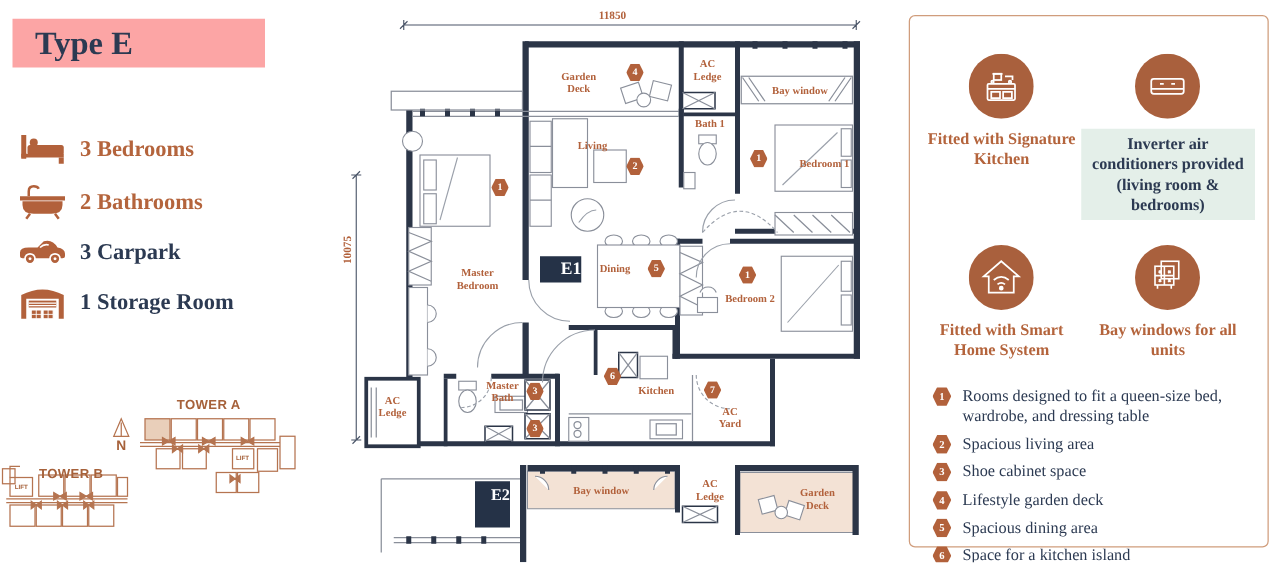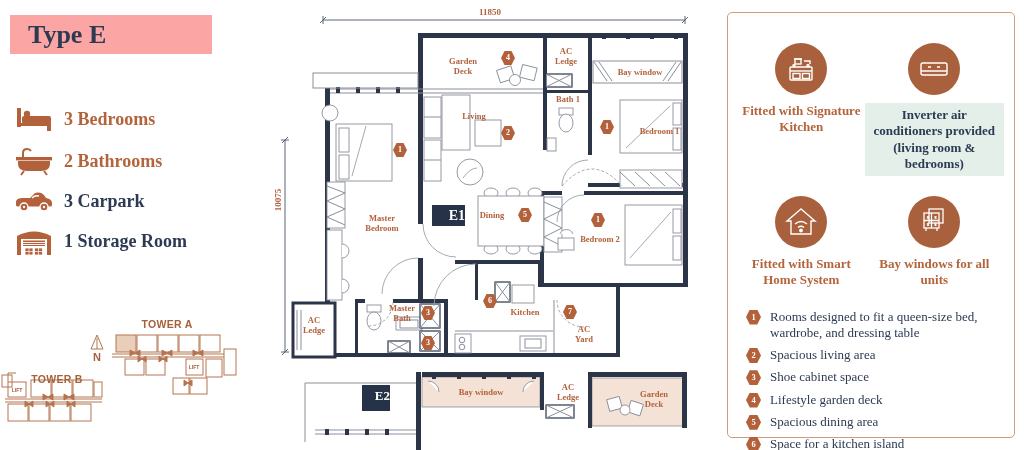--- a/index.html
+++ b/index.html
@@ -323,21 +323,21 @@
       <rect class="w" x="55" y="429" width="4" height="6"></rect>
         <rect class="w" x="75" y="429" width="4" height="6"></rect>
       <rect class="w" x="95" y="429" width="4" height="6"></rect>
         <rect class="w" x="115" y="429" width="4" height="6"></rect>
     </svg>
 
     <div class="dim" style="left:220px;top:12px;">11850</div>
     <div class="dim" style="left:8px;top:200px;transform:translate(-50%,-50%) rotate(-90deg);">10075</div>
 
     <div class="unitbadge" style="left:162px;top:205px;width:33px;height:21px;font-size:14px;line-height:21px;">E1</div>
-    <div class="unitbadge" style="left:92px;top:385px;width:28px;height:26px;font-size:13px;line-height:22px;">E2</div>
+    <div class="unitbadge" style="left:110px;top:385px;width:28px;height:37px;font-size:13px;line-height:22px;">E2</div>
 
     <div class="rlabel" style="left:193px;top:66px;width:42px;">Garden Deck</div>
     <div class="rlabel" style="left:296px;top:56px;width:34px;">AC Ledge</div>
     <div class="rlabel nowrap" style="left:370px;top:72px;">Bay window</div>
     <div class="rlabel nowrap" style="left:298px;top:99px;">Bath 1</div>
     <div class="rlabel nowrap" style="left:204px;top:116px;">Living</div>
     <div class="rlabel" style="left:372px;top:131px;width:44px;padding-left:35px;">Bedroom 1</div>
     <div class="rlabel" style="left:112px;top:223px;width:50px;">Master Bedroom</div>
     <div class="rlabel nowrap" style="left:222px;top:215px;">Dining</div>
     <div class="rlabel" style="left:330px;top:239px;width:44px;">Bedroom 2</div>

